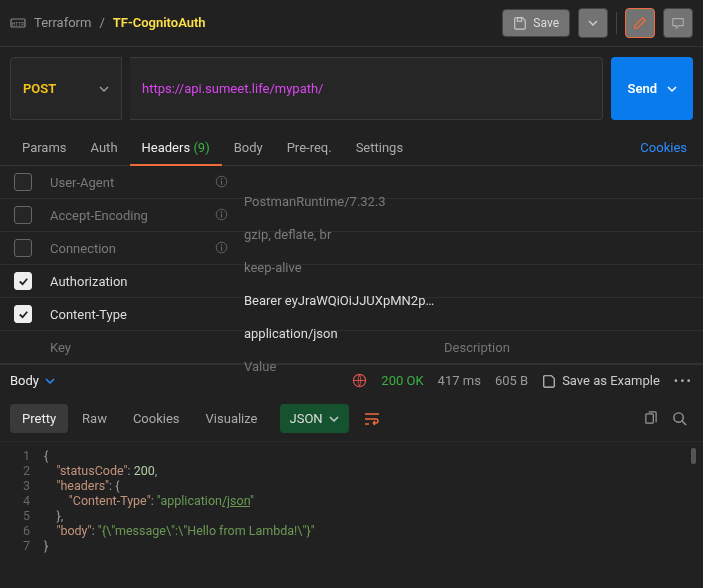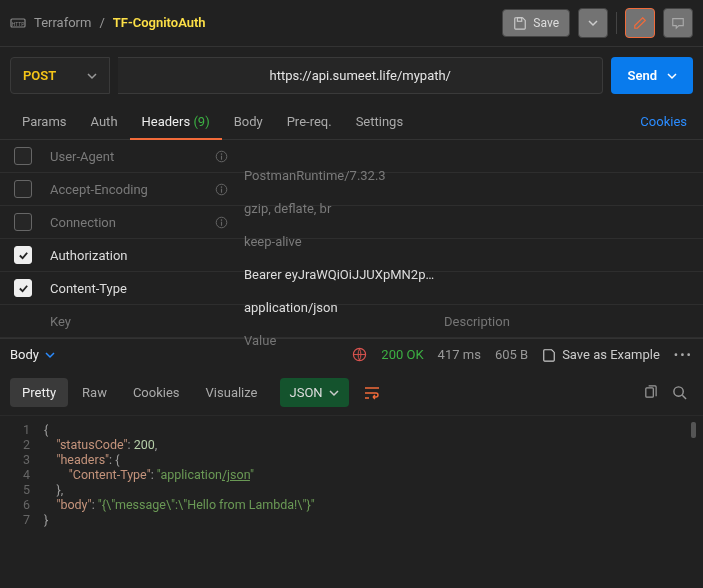--- a/index.html
+++ b/index.html
@@ -5,38 +5,38 @@
 * { margin:0; padding:0; box-sizing:border-box; font-family:-apple-system,BlinkMacSystemFont,"Segoe UI",Roboto,sans-serif; }
 body { background:#212121; color:#ddd; font-size:13px; width:703px; height:588px; overflow:hidden; }
 .top-bar { display:flex; align-items:center; padding:8px 10px; gap:8px; border-bottom:1px solid #333; }
 .breadcrumb { flex:1; display:flex; align-items:flex-start; gap:8px; color:#999; }
 .breadcrumb .title { color:#fde047; font-weight:600; }
 .btn { display:flex; align-items:center; gap:6px; padding:6px 10px; background:#737373; border:1px solid #444; border-radius:4px; cursor:pointer; color:#ddd; font-size:12px; }
 .btn.icon-only { padding:6px; width:30px; height:30px; justify-content:center; }
 .btn.orange { border-color:#f26b3a; }
 .sep { width:1px; height:22px; background:#444; }
 .req-row { display:flex; gap:8px; padding:10px; }
-.method-select { display:flex; align-items:center; justify-content:space-between; padding:10px 12px; background:#262626; border:1px solid #3a3a3a; border-radius:4px 0 0 4px; width:100px; color:#f5c518; font-weight:600; cursor:pointer; }
-.url-input { flex:1; background:#262626; border:1px solid #3a3a3a; border-left:none; border-radius:0 4px 4px 0; padding:10px 12px; color:#e5e5e5; font-size:13px;text-align:center; }
+.method-select { display:flex; align-items:center; justify-content:space-between; padding:10px 12px; background:#262626; border:1px solid #3a3a3a; border-radius:4px 0 0 4px; width:112px; color:#f5c518; font-weight:600; cursor:pointer; }
+.url-input { flex:1; background:#262626; border:1px solid #3a3a3a; border-left:none; border-radius:0 4px 4px 0; padding:23px 12px; color:#d946ef; font-size:13px; }
 .send-btn { display:flex; align-items:center; gap:10px; padding:10px 16px; background:#097bed; border-radius:4px; color:#fff; font-weight:600; cursor:pointer;text-align:right; }
 .tabs { display:flex; align-items:center; padding:0 10px; border-bottom:1px solid #333; }
 .tab { padding:10px 12px; color:#aaa; cursor:pointer; position:relative; }
 .tab.active { color:#eee; }
 .tab.active::after { content:""; position:absolute; left:0; right:0; bottom:-1px; height:2px; background:#f26b3a; }
 .tab .count { color:#3cb043; }
 .tabs-spacer { flex:1; }
 .cookies-link { color:#2b8cff; cursor:pointer; padding:10px 6px; }
 .headers-table { width:100%; }
 .hdr-row { display:flex; align-items:center; border-bottom:1px solid #2e2e2e; height:33px; padding-left:14px; }
 .hdr-row.autoheader { color:#7a7a7a; }
 .chk { width:18px; height:18px; border:1px solid #666; border-radius:3px; margin-right:18px; background:#262626; display:flex; align-items:center; justify-content:center; cursor:pointer; flex-shrink:0; }
 .chk.checked { background:#eee; border-color:#eee; }
 .chk.checked svg { display:block; }
 .chk svg { display:none; }
-.key-col { width:194px; display:flex; align-items:center; gap:6px; padding-right:16px; }
+.key-col { width:194px; display:flex; gap:6px; padding-right:16px; }
 .info-ic { color:#666; flex-shrink:0; }
 .val-col { width:200px; padding-right:8px; overflow:hidden; text-overflow:ellipsis; white-space:nowrap;margin-top:38px; }
 .desc-col { flex:1; color:#7a7a7a; }
 .hdr-row.new input { background:transparent; border:none; color:#ddd; font-size:13px; outline:none; width:100%; }
 .status-bar { display:flex; align-items:center; padding:8px 10px; gap:14px; border-top:1px solid #333; }
 .body-dd { display:flex; align-items:center; gap:6px; cursor:pointer; color:#eee; }
 .status-bar .spacer { flex:1; }
 .globe { color:#d9534f; }
 .status-ok { color:#3cb043; }
 .status-time,.status-size { color:#999; }

